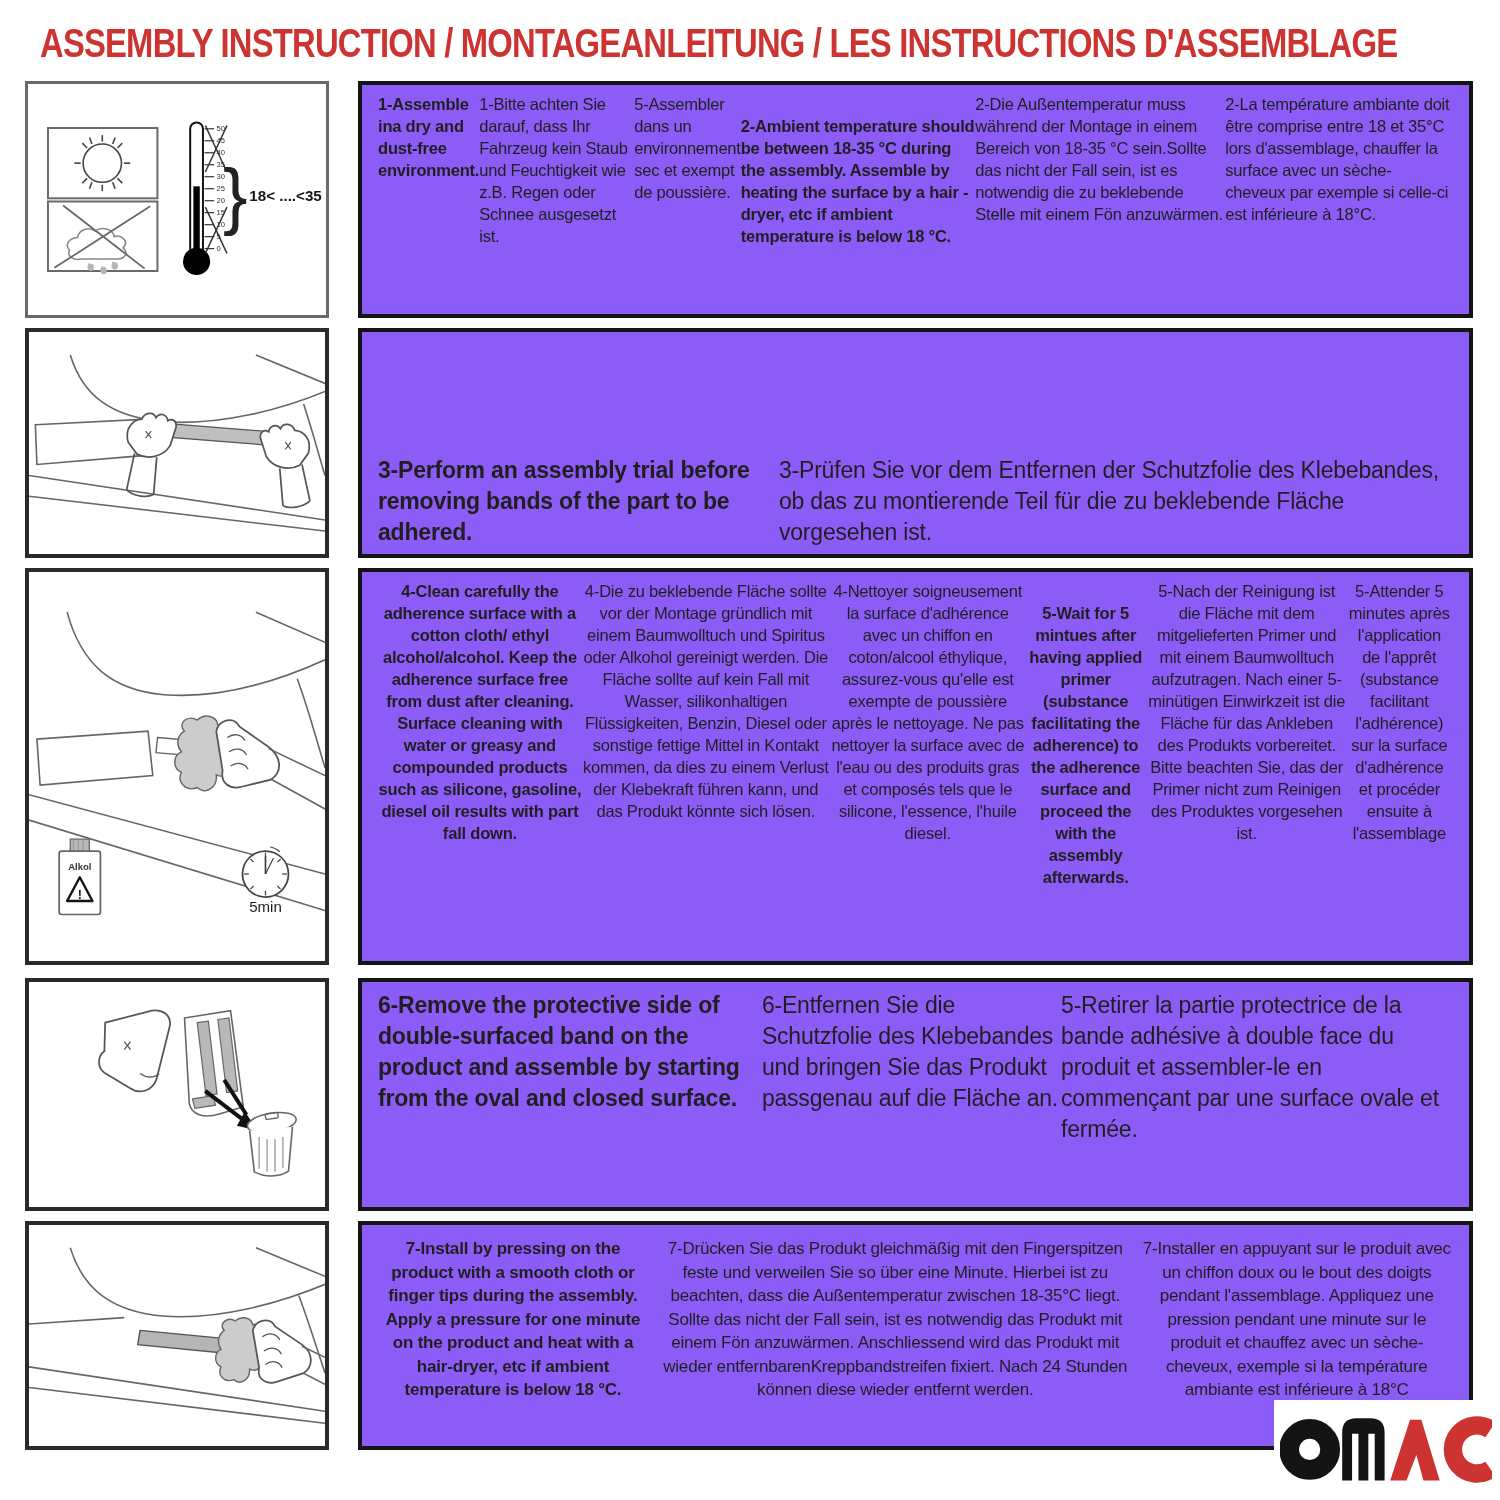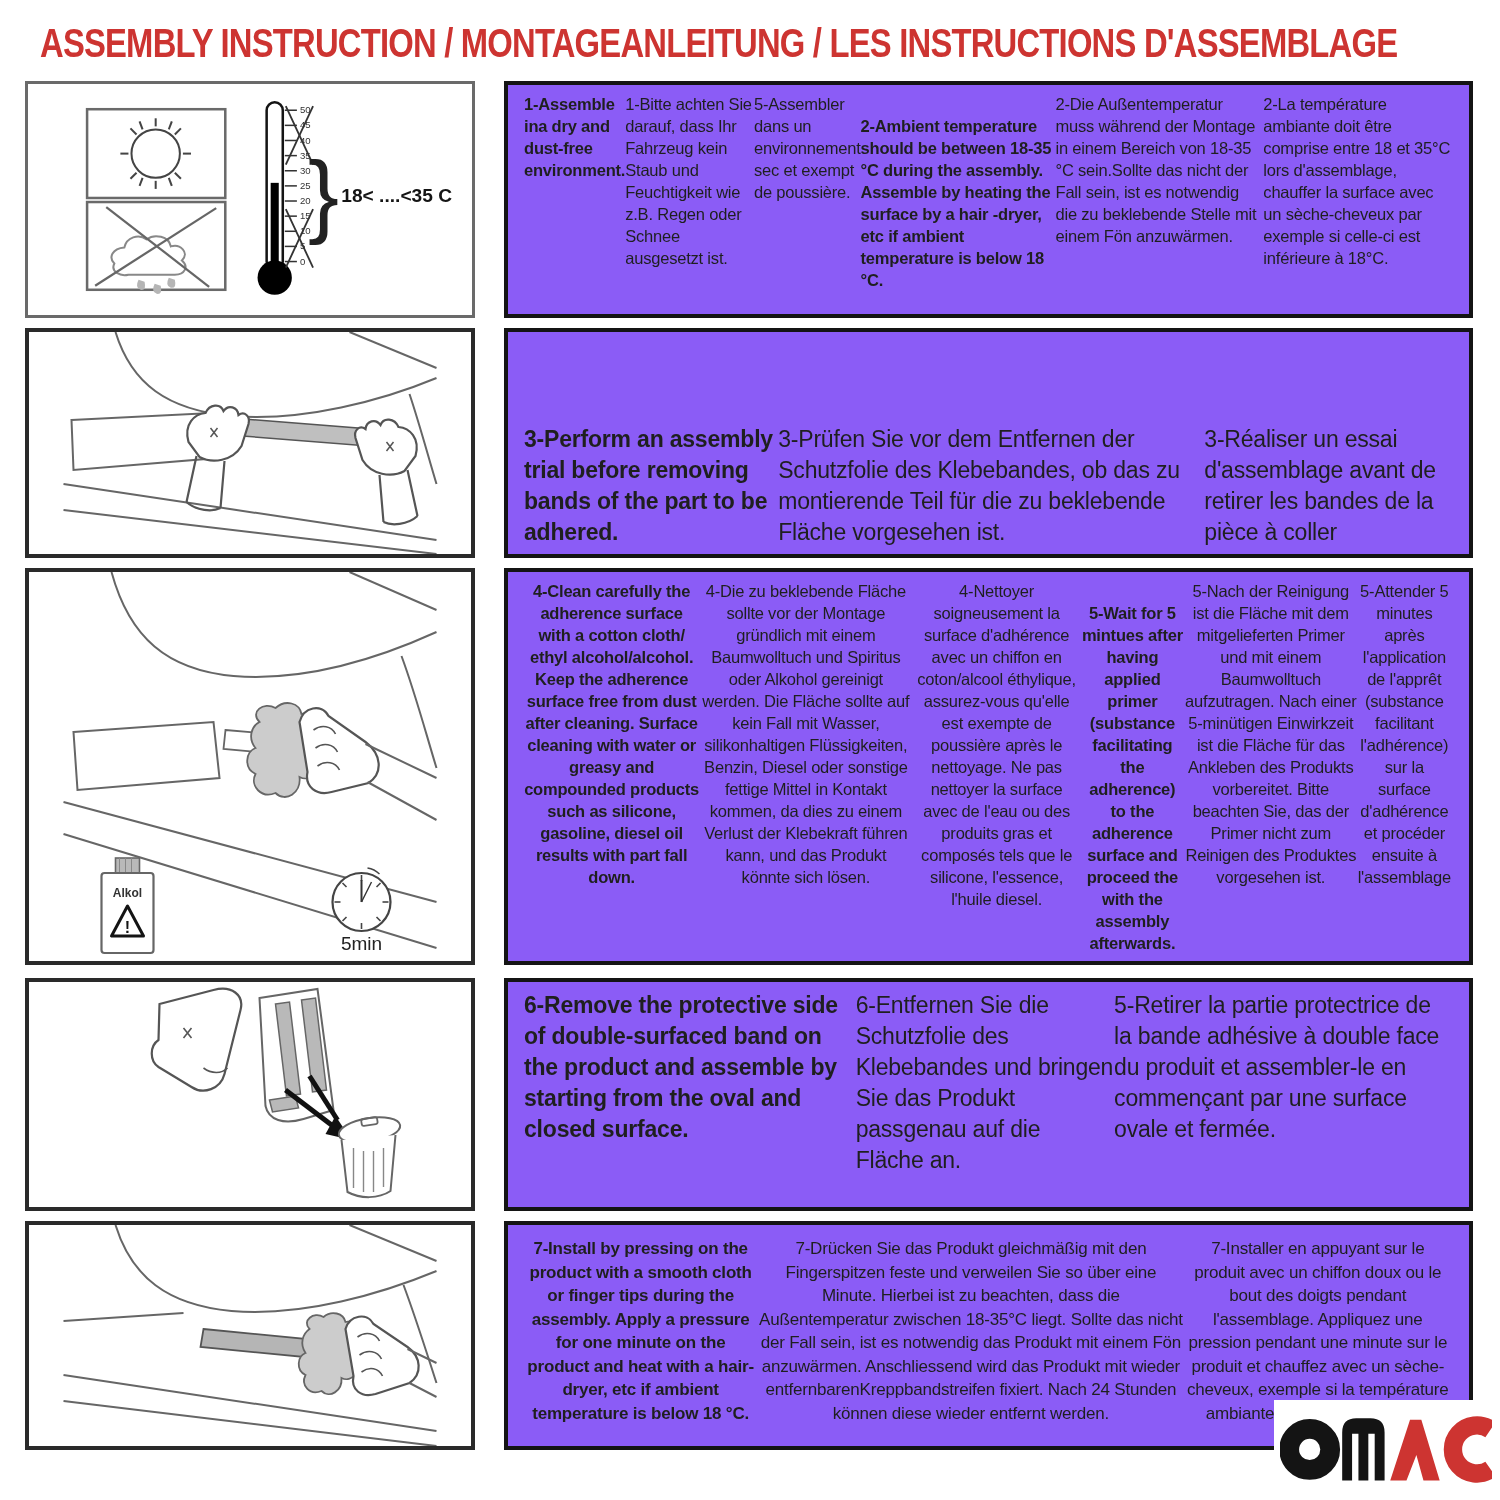--- a/index.html
+++ b/index.html
@@ -2,21 +2,21 @@
 <html><head>
 <meta charset="utf-8">
 <style>
   html,body{margin:0;padding:0;background:#ffffff;}
   .page{position:relative;width:1500px;height:1500px;background:#fff;overflow:hidden;
         font-family:"Liberation Sans",sans-serif;color:#1f1f1f;}
   .title{margin:20px 40px 14px 40px;font-size:41px;font-weight:bold;color:#cd3431;
          letter-spacing:-1px;white-space:nowrap;transform:scaleX(0.80);transform-origin:left center;}
   .row{display:flex;align-items:stretch;margin:0 27px 10px 25px;gap:29px;}
   .row.mb13{margin-bottom:13px;} .row.mb20{margin-bottom:20px;}
-  .fig{width:450px;flex:none;background:#fff;border:4px solid #2a2a2a;box-sizing:border-box;display:block;}
+  .fig{width:304px;flex:none;background:#fff;border:4px solid #2a2a2a;box-sizing:border-box;display:block;}
   .fig.light{border:3px solid #6a6a6a;}
   .fig svg{display:block;width:100%;height:100%;}
   .txt{flex:1;border:4px solid #141414;box-sizing:border-box;background:#8b5cf6;
        padding:8px 18px 6px 16px;display:flex;letter-spacing:-0.2px;}
   .txt.center{justify-content:center;}
   .h237{height:237px;} .h230{height:230px;align-items:flex-end;} .h397{height:397px;text-align:center;} .h233{height:233px;} .h229{height:229px;}
   p{margin:0;}
   .b{font-weight:bold;}
   .gap{margin-top:22px;}
   .sz-s{font-size:16.5px;line-height:22px;}
@@ -131,21 +131,20 @@
         <path class="ln" d="M 0,152 L 373,208"></path>
         <path class="ln" d="M 0,178 L 373,222"></path>
         <polygon points="168,86 332,99 330,116 166,103" fill="#bfbfbf" stroke="#555" stroke-width="1.5"></polygon>
         <use href="#hand" transform="translate(125,84)"></use>
         <use href="#hand" transform="translate(352,98) scale(-1,1)"></use>
       </svg>
     </div>
     <div class="txt center h230">
       <p class="b sz-l">3-Perform an assembly trial before removing bands of the part to be adhered.</p>
       <p class="sz-l">3-Prüfen Sie vor dem Entfernen der Schutzfolie des Klebebandes, ob das zu montierende Teil für die zu beklebende Fläche vorgesehen ist.</p>
-      <p class="sz-l">3-Réaliser un essai d'assemblage avant de retirer les bandes de la pièce à coller</p>
     </div>
   </div>
 
   <div class="row mb13">
     <div class="fig h397">
       <svg viewBox="0 0 373 389">
         <path class="ln" d="M 48,0 C 66,66 104,98 170,104 C 245,110 320,84 373,60"></path>
         <path class="ln" d="M 286,0 L 373,38"></path>
         <path class="ln" d="M 338,84 C 352,122 362,160 373,196"></path>
         <path d="M 10,160 L 150,150 L 156,206 L 14,218 Z" fill="#fff" stroke="#666" stroke-width="2"></path>

